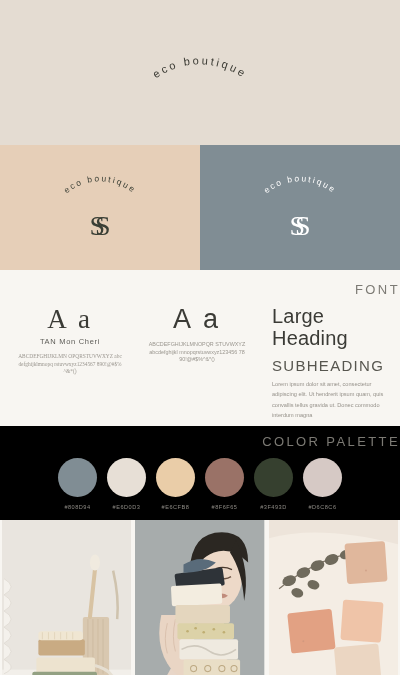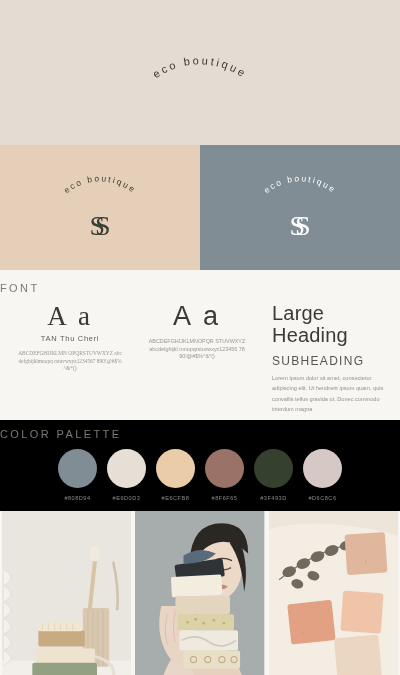--- a/index.html
+++ b/index.html
@@ -66,22 +66,22 @@
     letter-spacing: -10px;
     padding-right: 10px;
     line-height: 1;
   }
   .panel-tan .monogram { color: #3a3f35; }
   .panel-slate .monogram { color: #ffffff; }
 
   
   .font-section { background: #F8F6F2; padding: 12px 0 6px; }
   .section-title {
-    text-align: left;
-    font-size: 11px;
+    text-align: right;
+    font-size: 13px;
     letter-spacing: 2.4px;
     color: #7c7a74;
   }
   .font-cols {
     display: flex;
     padding: 8px 12px 0;
     gap: 14px;
   }
   .font-col { flex: 1 1 0; }
   .font-col.c1 { flex: 0 0 116px; text-align: center; }
@@ -124,21 +124,21 @@
 
   .large-heading {
     font-family: "Liberation Sans", sans-serif;
     font-weight: 300;
     font-size: 20px;
     color: #3b3b36;
     letter-spacing: 0.2px;
     line-height: 1.1;
   }
   .subheading {
-    font-size: 12px;
+    font-size: 15px;
     letter-spacing: 1.3px;
     color: #57564f;
     margin-top: 8px;
   }
   .body-copy {
     font-size: 5.6px;
     line-height: 1.85;
     color: #95918a;
     margin-top: 5px;
     max-width: 150px;
@@ -212,21 +212,21 @@
       <div class="monogram">SS</div>
     </div>
   </div>
 
   <div class="font-section">
     <div class="section-title">FONT</div>
     <div class="font-cols">
 
       <div class="font-col c1">
         <div class="aa-serif">A a</div>
-        <div class="font-name">TAN Thu Cheri</div>
+        <div class="font-name">TAN Mon Cheri</div>
         <div class="glyphs serif">ABCDEFGHIJKLMN OPQRSTUVWXYZ abcdefghijklmnopq rstuvwxyz1234567 890!@#$%^&amp;*()</div>
       </div>
 
       <div class="font-col c2">
         <div class="aa-sans">A a</div>
         <div class="glyphs sans">ABCDEFGHIJKLMNOPQR STUVWXYZabcdefghijkl mnopqrstuvwxyz123456 7890!@#$%^&amp;*()</div>
       </div>
 
       <div class="font-col c3">
         <div class="large-heading">Large Heading</div>

